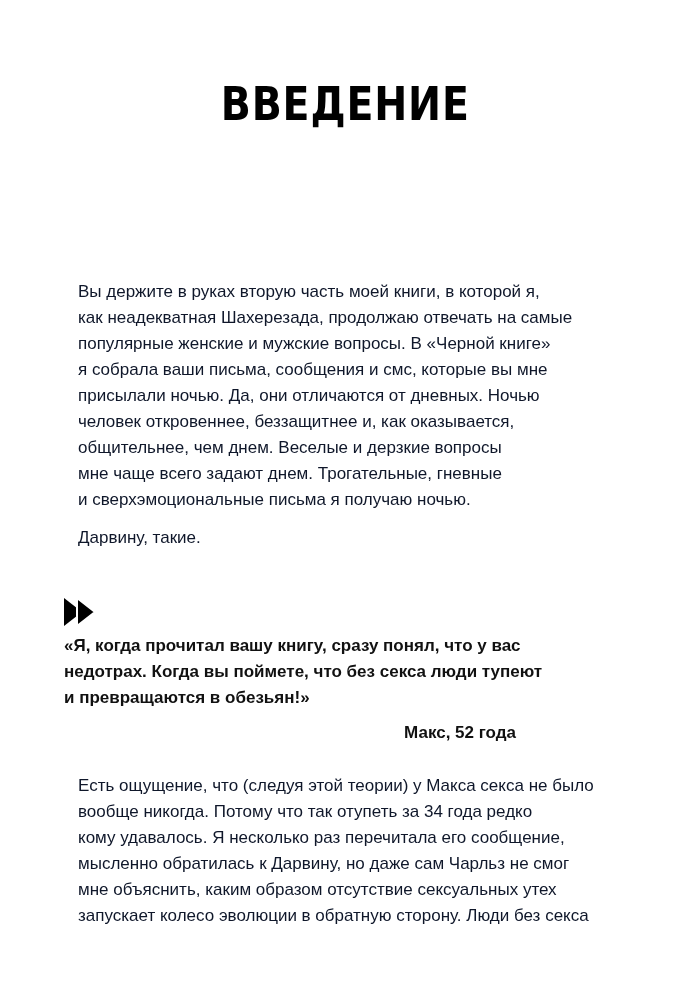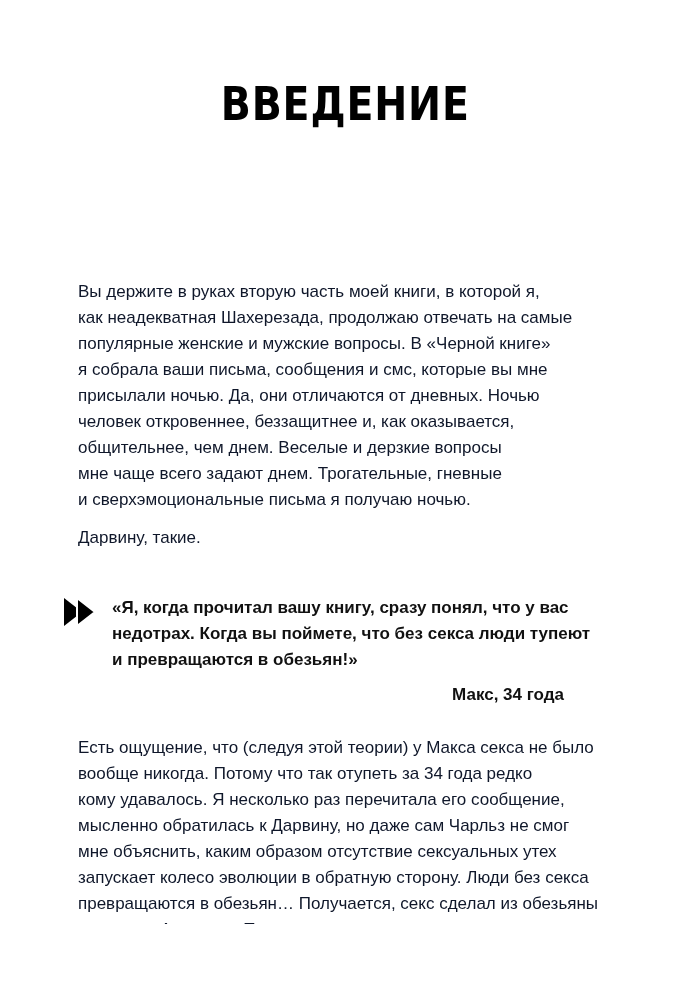--- a/index.html
+++ b/index.html
@@ -45,20 +45,21 @@
     color: #0f172a;
   }
   p.lead-in {
     margin-top: 12px;
   }
   .quote-block {
     display: flex;
     align-items: flex-start;
     margin-top: 44px;
     margin-left: -14px;
+    flex-direction: column;
   }
   .quote-icon {
     flex: 0 0 36px;
     width: 36px;
     height: 30px;
     margin-top: 2px;
     margin-right: 12px;
   }
   .quote-icon svg {
     display: block;
@@ -116,21 +117,21 @@
       <span class="quote-icon">
         <svg viewBox="0 0 36 30" xmlns="http://www.w3.org/2000/svg">
           <polygon points="0,1 18,15 0,29" fill="#000000"></polygon>
           <polygon points="13,1 31,15 13,29" fill="#000000" stroke="#ffffff" stroke-width="2"></polygon>
         </svg>
       </span>
       <div class="quote-body">
         <p class="quote-text">«Я, когда прочитал вашу книгу, сразу понял, что у вас
 недотрах. Когда вы поймете, что без секса люди тупеют
 и превращаются в обезьян!»</p>
-        <p class="quote-attribution">Макс, 34 года</p>
+        <p class="quote-attribution">Макс, 52 года</p>
       </div>
     </div>
 
     <p class="body-par response">Есть ощущение, что (следуя этой теории) у Макса секса не было
 вообще никогда. Потому что так отупеть за 34 года редко
 кому удавалось. Я несколько раз перечитала его сообщение,
 мысленно обратилась к Дарвину, но даже сам Чарльз не смог
 мне объяснить, каким образом отсутствие сексуальных утех
 запускает колесо эволюции в обратную сторону. Люди без секса
 превращаются в обезьян… Получается, секс сделал из обезьяны

